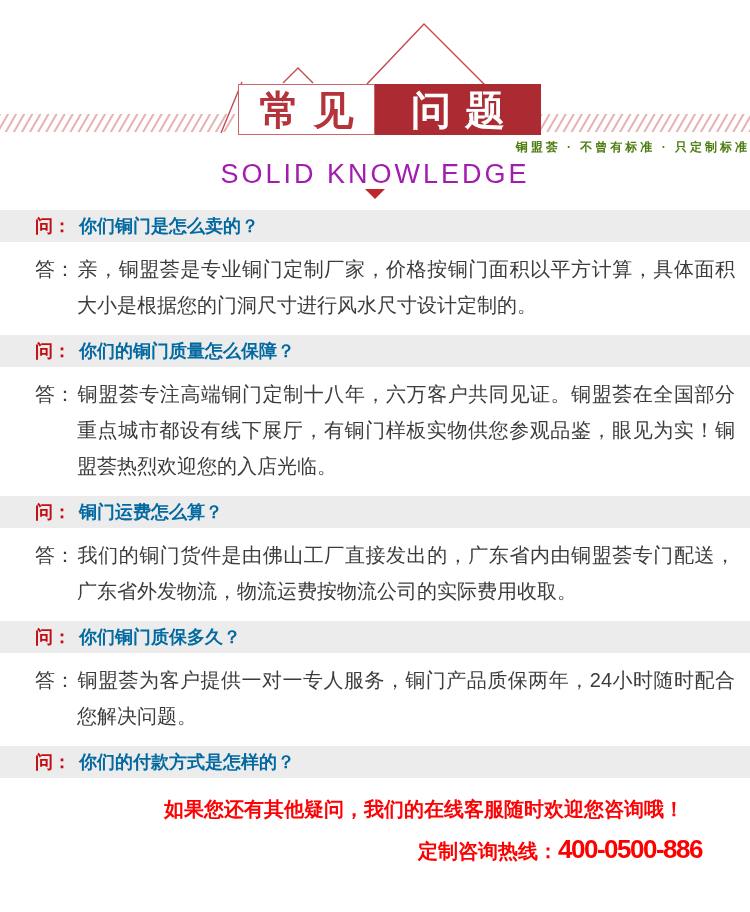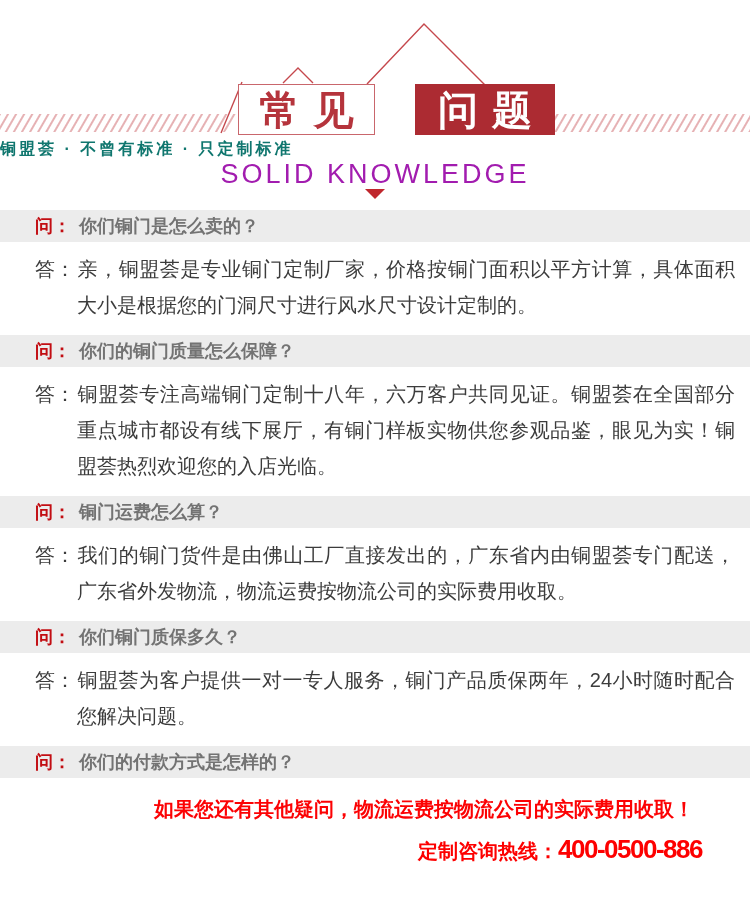--- a/index.html
+++ b/index.html
@@ -7,39 +7,39 @@
     width:750px;
     font-family:"Liberation Sans","DejaVu Sans",sans-serif;
     color:#3c3c3c;
     -webkit-font-smoothing:antialiased;
   }
   .page{width:750px;background:#fff;overflow:hidden;}
 
   
   .header{position:relative;width:750px;height:210px;}
   .header-svg{position:absolute;left:0;top:0;width:750px;height:210px;display:block;}
-  .title-boxes{position:absolute;left:238px;top:84px;display:flex;height:51px;gap:40px;}
+  .title-boxes{position:absolute;left:238px;top:84px;display:flex;height:51px;}
   .title-box-left{
     width:137px;height:51px;box-sizing:border-box;
     background:#ffffff;border:1px solid #c9666c;
     display:flex;align-items:center;justify-content:center;
   }
   .title-box-right{
-    width:140px;height:51px;background:#ac2b32;
+    width:166px;height:51px;background:#ac2b32;
     display:flex;align-items:center;justify-content:center;
   }
   .title-cn{
     font-size:40px;font-weight:bold;letter-spacing:14px;margin-right:-14px;
     line-height:1;white-space:nowrap;
   }
   .title-box-left .title-cn{color:#b5343c;}
   .title-box-right .title-cn{color:#ffffff;}
   .subtitle{
     position:absolute;left:0;top:139px;width:100%;
-    text-align:left;font-size:16px;font-weight:bold;color:#0f766e;
+    text-align:right;font-size:12px;font-weight:bold;color:#4d7c0f;
     letter-spacing:3px;
   }
   .subtitle-en{
     position:absolute;left:0;top:159px;width:100%;
     text-align:center;font-size:27px;font-weight:400;color:#a21caf;
     letter-spacing:3px;
   }
   .down-triangle{
     position:absolute;left:50%;top:189px;transform:translateX(-50%);
     width:0;height:0;
@@ -49,21 +49,21 @@
 
   
   .q-bar{
     height:32px;background:#ececec;
     display:flex;align-items:center;
     padding-left:35px;
   }
   .q-label{
     color:#c20d12;font-size:18px;font-weight:bold;margin-right:8px;white-space:nowrap;
   }
-  .q-text{color:#737373;font-size:18px;font-weight:bold;}
+  .q-text{color:#0369a1;font-size:18px;font-weight:bold;}
   .answer{
     padding:9px 15px 12px 77px;
     text-indent:-42px;
     font-size:20px;line-height:36px;color:#3c3c3c;
     text-align:justify;
   }
   .a-label{display:inline-block;width:42px;text-indent:0;color:#3c3c3c;}
 
   
   .footer{margin-top:16px;}
@@ -153,19 +153,19 @@
     </div>
 
     <div class="q-bar">
       <span class="q-label">问：</span>
       <span class="q-text">你们的付款方式是怎样的？</span>
     </div>
 
   </div>
 
   <div class="footer">
-    <div class="footer-notice">如果您还有其他疑问，物流运费按物流公司的实际费用收取！</div>
+    <div class="footer-notice">如果您还有其他疑问，我们的在线客服随时欢迎您咨询哦！</div>
     <div class="footer-hotline">
       <span class="hotline-label">定制咨询热线：</span><span class="hotline-number">400-0500-886</span>
     </div>
   </div>
 
 </div>
 
 </body></html>

